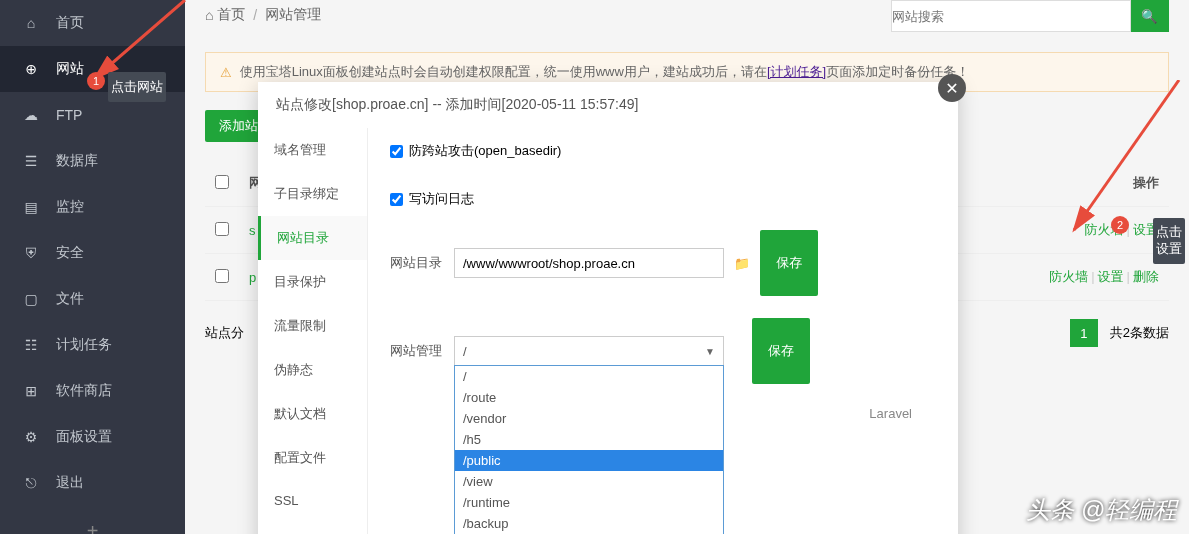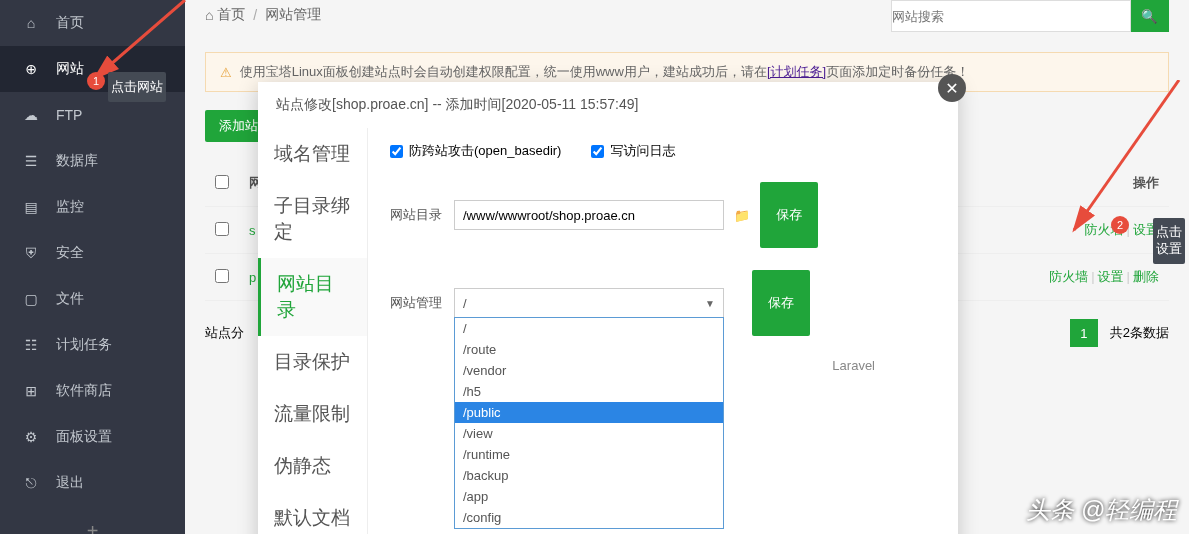--- a/index.html
+++ b/index.html
@@ -34,26 +34,26 @@
     .pagi { margin-top: 18px; display: flex; align-items: center; font-size: 13px; }
     .pagi-right { margin-left: auto; display: flex; align-items: center; gap: 12px; }
     .pagi-num { background: #20a53a; color: #fff; width: 28px; height: 28px; display: flex; align-items: center; justify-content: center; }
     
     .overlay { position: absolute; inset: 0; background: transparent; }
     .modal { position: absolute; left: 258px; top: 82px; width: 700px; background: #fff; box-shadow: 0 4px 20px rgba(0,0,0,0.2); }
     .modal-title { padding: 14px 18px; font-size: 14px; color: #555; }
     .modal-close { position: absolute; right: -8px; top: -8px; width: 28px; height: 28px; border-radius: 50%; background: #555; color: #fff; display: flex; align-items: center; justify-content: center; cursor: pointer; font-size: 16px; }
     .modal-body { display: flex; }
     .modal-tabs { width: 110px; border-right: 1px solid #eee; }
-    .modal-tab { padding: 13px 16px; font-size: 19px; color: #555; cursor: pointer; }
+    .modal-tab { padding: 13px 16px; font-size: 13px; color: #555; cursor: pointer; }
     .modal-tab.active { color: #20a53a; border-left: 3px solid #20a53a; background: #f9f9f9; }
     .modal-content { flex: 1; padding: 14px 22px; }
     .form-row { display: flex; align-items: center; margin-bottom: 22px; font-size: 13px; color: #555; }
     .form-row label { width: 64px; }
-    .check-row { display: flex; gap: 30px; margin-bottom: 22px; font-size: 13px; }
+    .check-row { display: flex; gap: 30px; margin-bottom: 22px; font-size: 13px; flex-direction: column; }
     .check-row label { display: flex; align-items: center; gap: 6px; }
     .text-input { width: 270px; height: 30px; border: 1px solid #ccc; padding: 0 8px; font-size: 13px; }
     .folder-icon { margin: 0 10px; color: #555; }
     .save-btn { background: #20a53a; color: #fff; border: none; padding: 24px 16px; font-size: 13px; border-radius: 2px; }
     .select-box { position: relative; width: 270px; }
     .select-display { width: 100%; height: 30px; border: 1px solid #ccc; padding: 0 8px; display: flex; align-items: center; justify-content: space-between; font-size: 13px; }
     .select-arrow { color: #666; font-size: 10px; }
     .dropdown { position: absolute; top: 29px; left: 0; right: 0; background: #fff; border: 1px solid #5b9bd5; max-height: 220px; z-index: 10; }
     .dropdown-item { padding: 3px 8px; font-size: 13px; cursor: pointer; }
     .dropdown-item.selected { background: #2b85e4; color: #fff; }
@@ -235,21 +235,21 @@
               <div class="dropdown-item">/runtime</div>
               <div class="dropdown-item">/backup</div>
               <div class="dropdown-item">/app</div>
               <div class="dropdown-item">/config</div>
             </div>
           </div>
           <span style="width:28px"></span>
           <button class="save-btn">保存</button>
         </div>
         <ul class="note-list">
-          <li><span>部分程</span><span style="float:right;margin-right:61px">Laravel</span></li>
+          <li><span>部分程</span><span style="float:right;margin-right:24px">Laravel</span></li>
           <li>选择您</li>
         </ul>
         <div class="form-row pw-row">
             <label>密码访问</label>
           </div>
       </div>
     </div>
   </div>
 </div>
 

